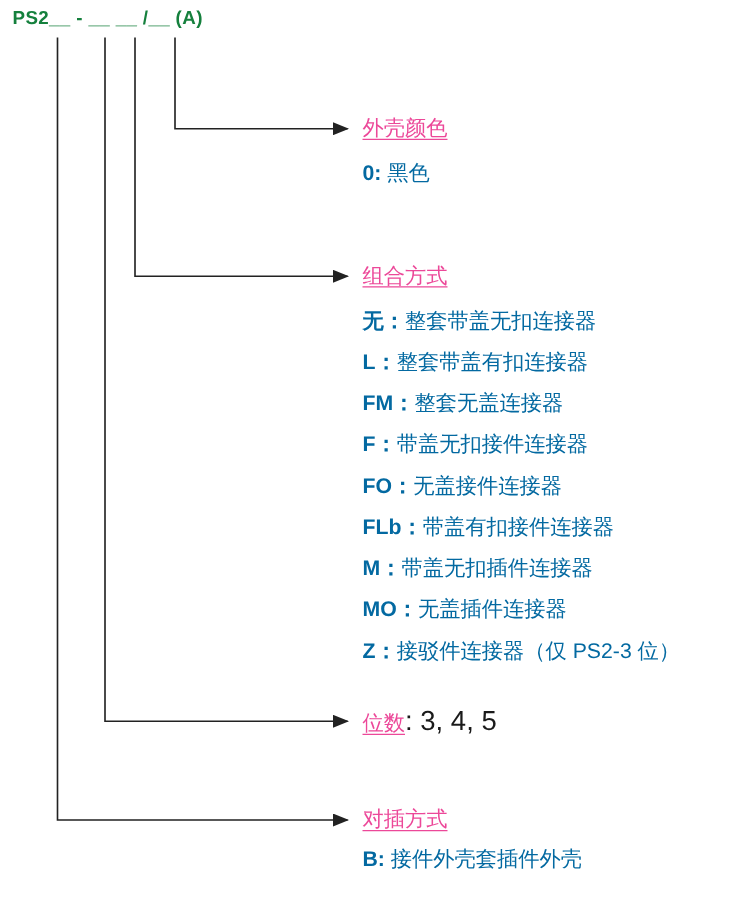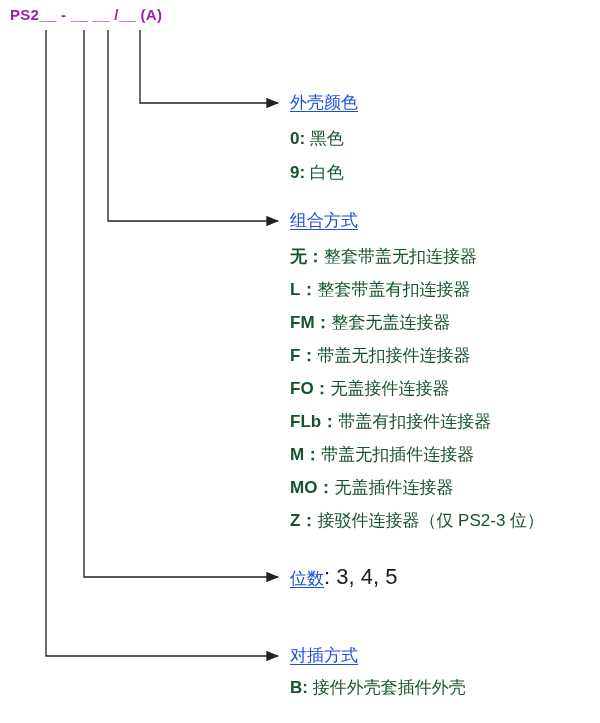--- a/index.html
+++ b/index.html
@@ -2,31 +2,31 @@
 <html><head>
 <meta charset="utf-8">
 <style>
   html,body{margin:0;padding:0;background:#fff;}
   .page{
     position:relative;width:600px;height:723px;background:#ffffff;overflow:hidden;
     font-family:"Liberation Sans","DejaVu Sans",sans-serif;color:#1a1a1a;
   }
   .code{
     position:absolute;left:10px;top:6px;font-size:15px;font-weight:700;
-    letter-spacing:.3px;white-space:pre;color:#a21caf;
+    letter-spacing:.3px;white-space:pre;color:#15803d;
   }
   svg.lines{position:absolute;left:0;top:0;}
   .ln{fill:none;stroke:#222;stroke-width:1.3px;}
   .sec{position:absolute;left:290px;}
   .sec-title{
     display:inline-block;font-size:17px;line-height:22px;
-    text-decoration:underline;text-underline-offset:3px;color:#1d4ed8;
+    text-decoration:underline;text-underline-offset:3px;color:#ec4899;
   }
   .opts{margin-top:8px;}
-  .opt{font-size:17px;white-space:nowrap;color:#14532d;}
+  .opt{font-size:17px;white-space:nowrap;color:#0369a1;}
   .opt .k{font-weight:600;}
   #sec-shell .opt{line-height:34px;}
   #sec-comb .opt{line-height:33px;}
   #sec-mating .opt{line-height:26px;}
   .pos-line{font-size:17px;line-height:22px;white-space:nowrap;}
   .pos-value{font-size:22px;}
 </style>
 </head>
 <body>
 
@@ -43,21 +43,20 @@
     <path class="ln" d="M140 30 V103 H278" marker-end="url(#arr)"></path>
     <path class="ln" d="M108 30 V221 H278" marker-end="url(#arr)"></path>
     <path class="ln" d="M84 30 V577 H278" marker-end="url(#arr)"></path>
     <path class="ln" d="M46 30 V656 H278" marker-end="url(#arr)"></path>
   </svg>
 
   <div class="sec" id="sec-shell" style="top:92px;">
     <span class="sec-title">外壳颜色</span>
     <div class="opts">
       <div class="opt"><span class="k">0:</span><span> 黑色</span></div>
-      <div class="opt"><span class="k">9:</span><span> 白色</span></div>
     </div>
   </div>
 
   <div class="sec" id="sec-comb" style="top:210px;">
     <span class="sec-title">组合方式</span>
     <div class="opts">
       <div class="opt"><span class="k">无：</span><span>整套带盖无扣连接器</span></div>
       <div class="opt"><span class="k">L：</span><span>整套带盖有扣连接器</span></div>
       <div class="opt"><span class="k">FM：</span><span>整套无盖连接器</span></div>
       <div class="opt"><span class="k">F：</span><span>带盖无扣接件连接器</span></div>

